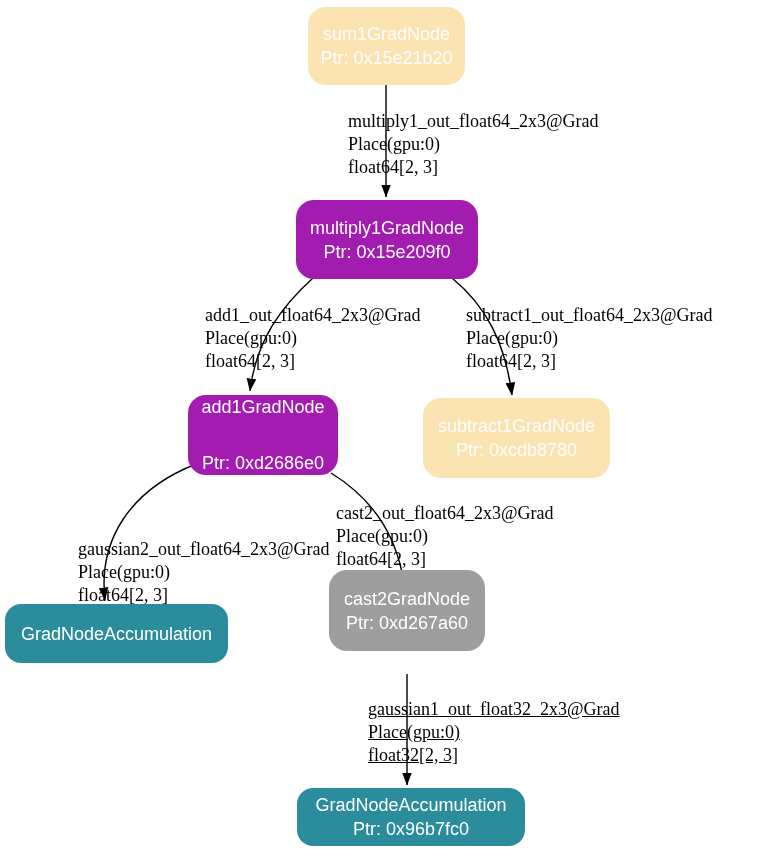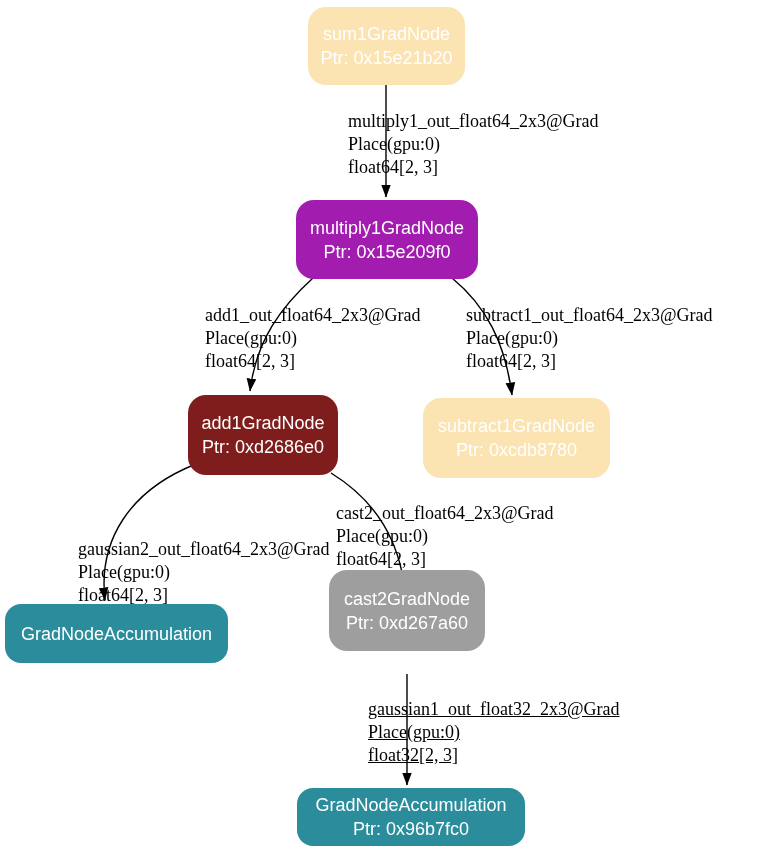--- a/index.html
+++ b/index.html
@@ -64,21 +64,21 @@
   <div class="node" style="left: 308px; top: 7px; width: 157px; height: 78px; background-color: rgb(251, 227, 178);">
     <div>sum1GradNode</div>
     <div>Ptr: 0x15e21b20</div>
   </div>
 
   <div class="node" style="left: 296px; top: 200px; width: 182px; height: 79px; background-color: #a21caf;">
     <div>multiply1GradNode</div>
     <div>Ptr: 0x15e209f0</div>
   </div>
 
-  <div class="node" style="left: 188px; top: 395px; width: 150px; height: 80px; background-color: #7f1d1d;">
+  <div class="node" style="left: 188px; top: 395px; width: 150px; height: 80px; background-color: #a21caf; justify-content: space-between;">
     <div>add1GradNode</div>
     <div>Ptr: 0xd2686e0</div>
   </div>
 
   <div class="node" style="left: 423px; top: 398px; width: 187px; height: 80px; background-color: rgb(251, 227, 178);">
     <div>subtract1GradNode</div>
     <div>Ptr: 0xcdb8780</div>
   </div>
 
   <div class="node" style="left: 5px; top: 604px; width: 223px; height: 59px; border-radius: 16px; background-color: rgb(43, 140, 156);">

